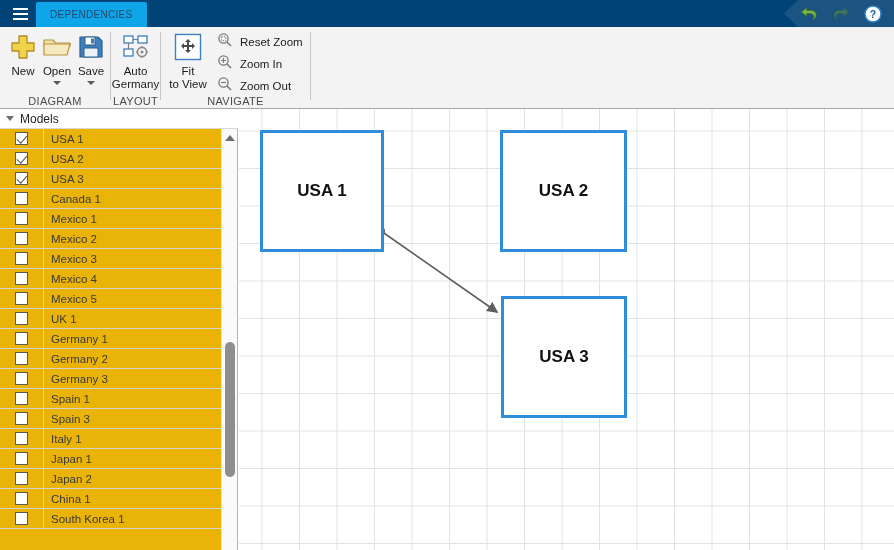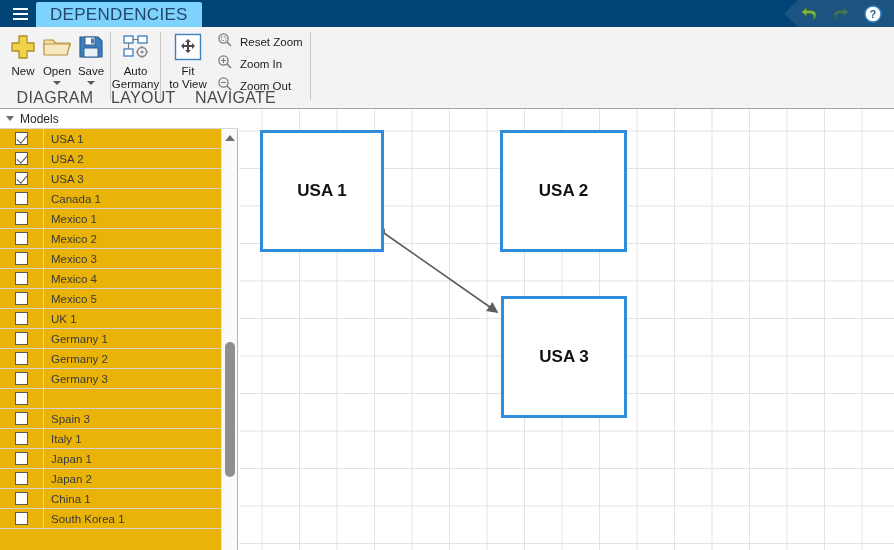--- a/index.html
+++ b/index.html
@@ -17,23 +17,23 @@
     background: #004376;
   }
   .hamburger {
     position: absolute; left: 8px; top: 4px; width: 24px; height: 19px;
     display: flex; flex-direction: column; justify-content: center;
     align-items: center; gap: 3px; cursor: pointer;
   }
   .hamburger span { display: block; width: 15px; height: 2px; background: #ffffff; }
   .tab {
     position: absolute; left: 36px; top: 2px; height: 25px;
-    padding: 0 14px; background: #7dd3fc;
+    padding: 0 14px; background: #0ea5e9;
     display: flex; align-items: center; justify-content: center;
-    font-size: 17px; letter-spacing: 0.3px; color: #23476b;
+    font-size: 10px; letter-spacing: 0.3px; color: #23476b;
     border-radius: 2px 2px 0 0; cursor: pointer;
   }
   .tb-right {
     position: absolute; right: 0; top: 0; height: 27px; width: 110px;
     display: flex; align-items: center; justify-content: flex-end;
     gap: 10px; padding-right: 10px;
   }
   .tb-right-bg {
     position: absolute; left: 0; top: 0; width: 110px; height: 27px;
     background: #1b5480;
@@ -45,21 +45,21 @@
   .ribbon {
     position: absolute; left: 0; top: 27px; width: 894px; height: 82px;
     background: #f3f3f3; border-bottom: 1px solid #a6a6a6;
   }
   .group { position: absolute; top: 0; height: 82px; }
   .group-sep {
     position: absolute; top: 5px; width: 1px; height: 68px; background: #c6c6c6;
   }
   .group-label {
     position: absolute; bottom: 2px; width: 100%; text-align: center;
-    font-size: 16px; color: #4a4a4a; letter-spacing: 0.3px;
+    font-size: 11px; color: #4a4a4a; letter-spacing: 0.3px;
   }
   .rb {
     position: absolute; top: 3px; width: 46px;
     display: flex; flex-direction: column; align-items: center;
     cursor: pointer;
   }
   .rb .glyph { height: 34px; display: flex; align-items: center; justify-content: center; }
   .rb .cap {
     font-size: 11.5px; color: #1b1b1b; line-height: 12.5px;
     text-align: center; margin-top: 1px;
@@ -379,20 +379,21 @@
         <div class="row">
           <div class="cb-cell">
             <div class="cb"></div>
           </div>
           <div class="name-cell">Germany 3</div>
         </div>
         <div class="row">
           <div class="cb-cell">
             <div class="cb"></div>
           </div>
+          <div class="name-cell">Spain 1</div>
         </div>
         <div class="row">
           <div class="cb-cell">
             <div class="cb"></div>
           </div>
           <div class="name-cell">Spain 3</div>
         </div>
         <div class="row">
           <div class="cb-cell">
             <div class="cb"></div>

